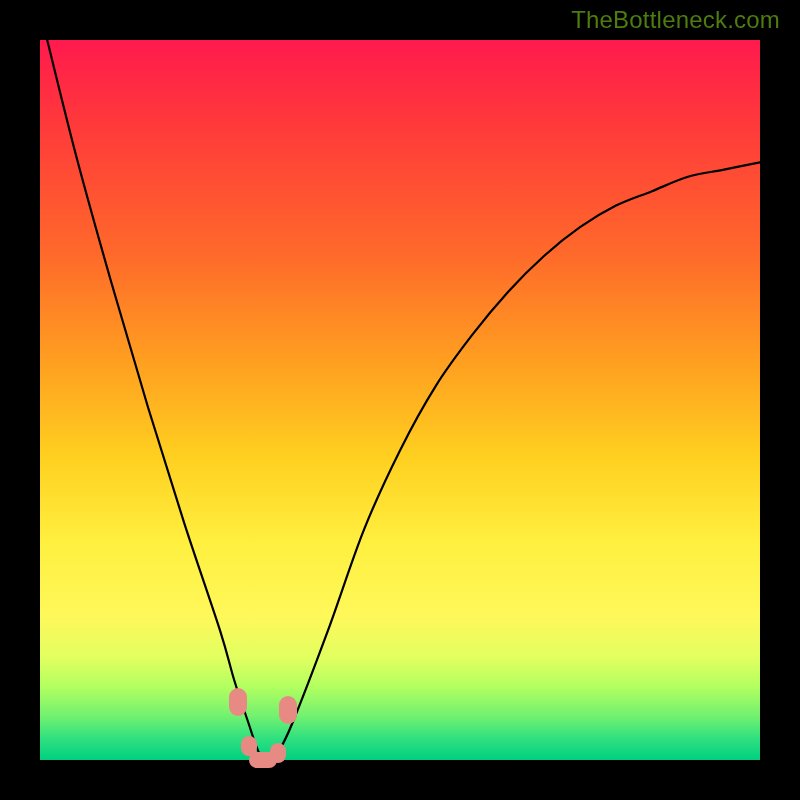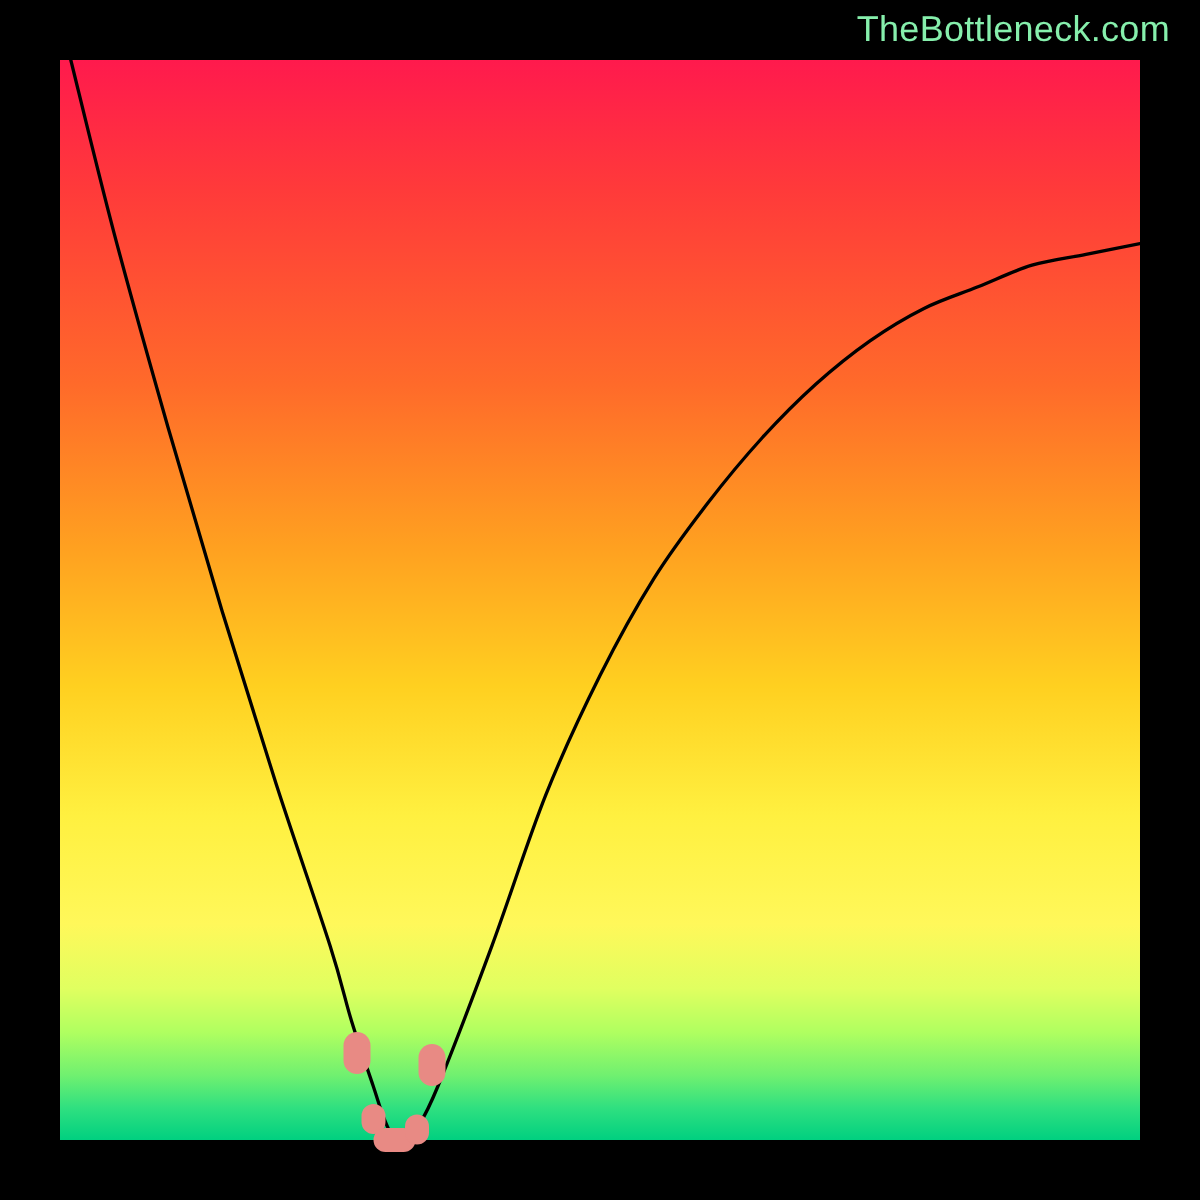--- a/index.html
+++ b/index.html
@@ -46,21 +46,21 @@
     top: 0;
     width: 720px;
     height: 720px;
   }
   .watermark {
     position: absolute;
     top: 6px;
     right: 20px;
     font-family: Arial, Helvetica, sans-serif;
     font-size: 24px;
-    color: #86efac;
+    color: #4d7c0f;
     letter-spacing: 0.2px;
     user-select: none;
   }
   .marker {
     position: absolute;
     width: 18px;
     height: 28px;
     background: #e88a84;
     border-radius: 9px;
     transform: translate(-50%, -50%);

